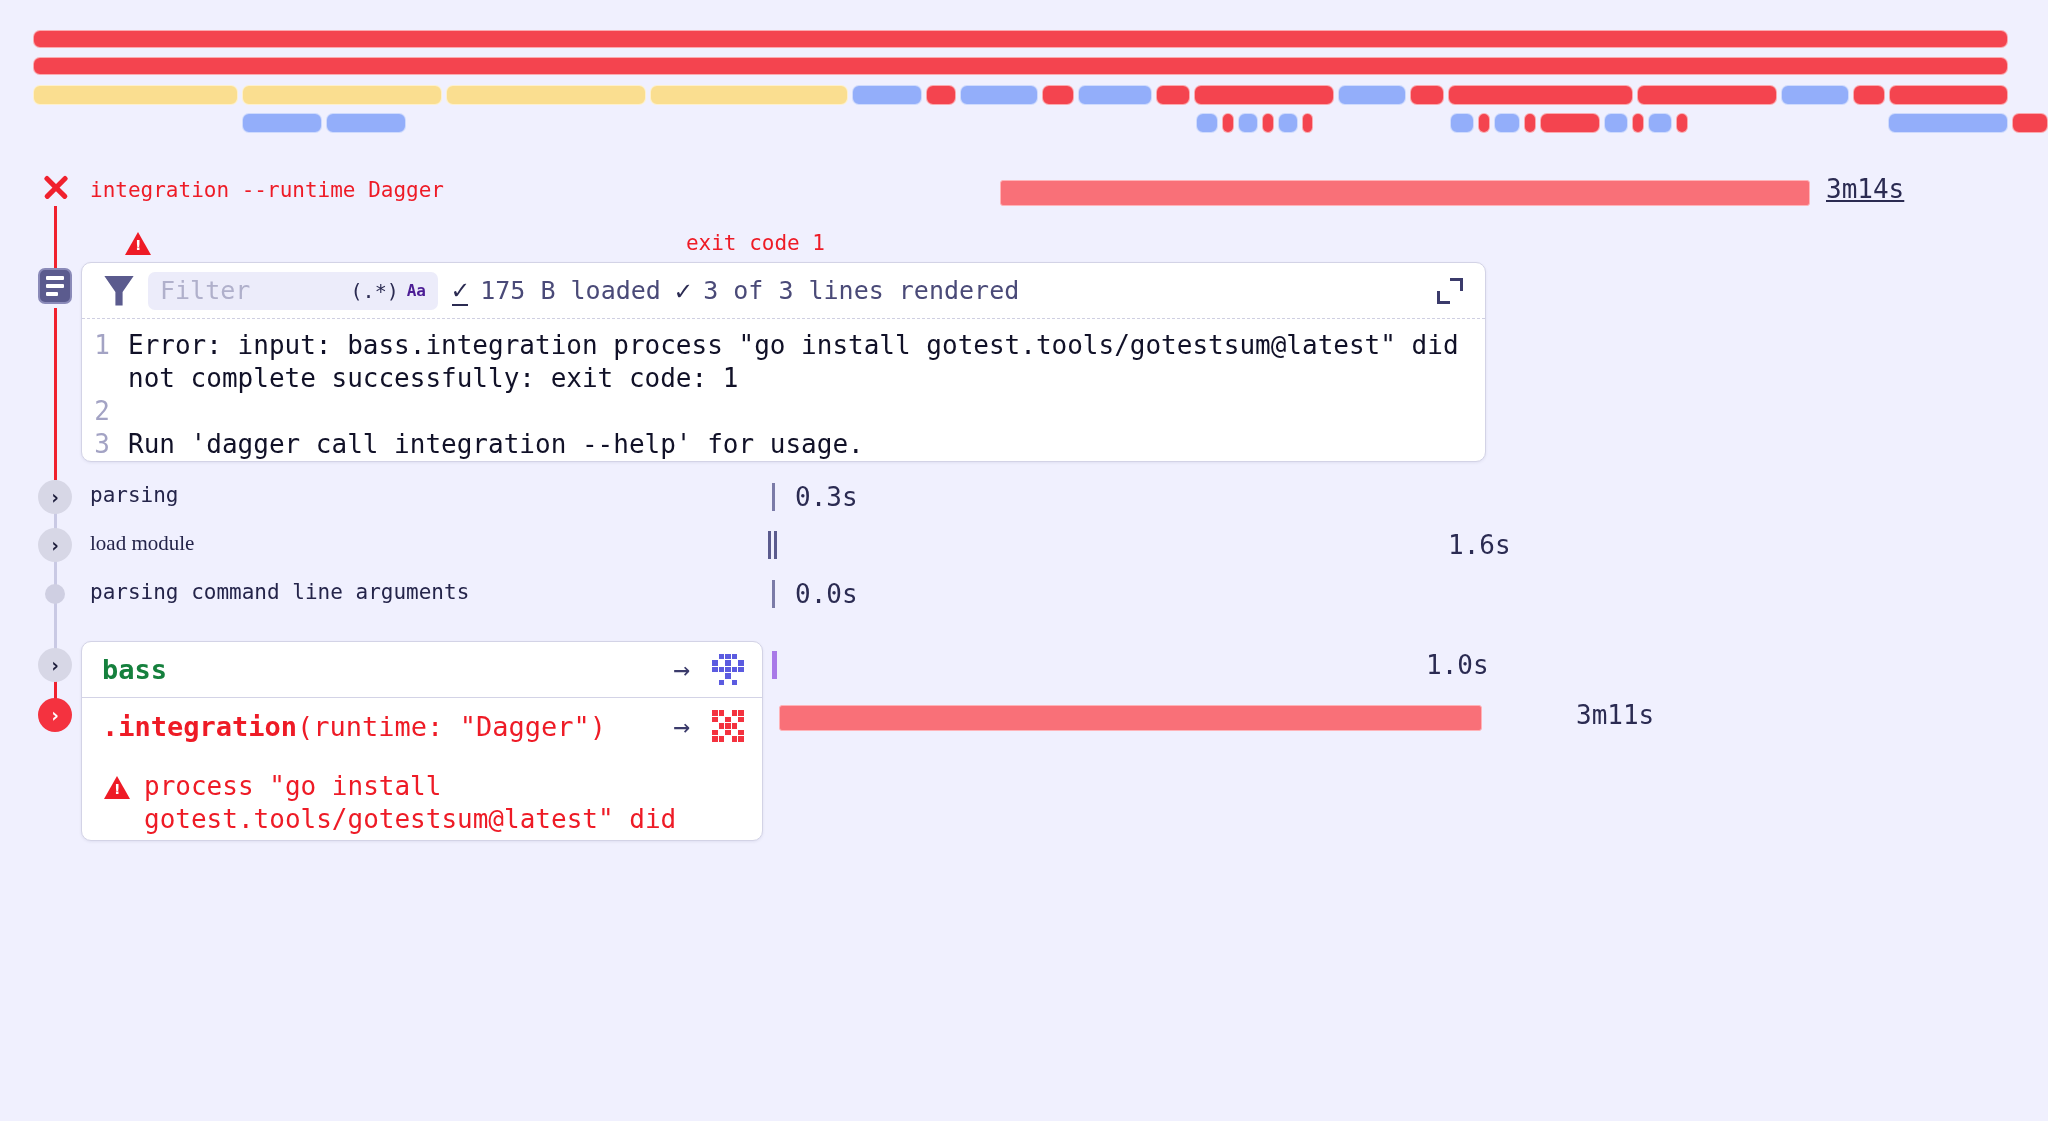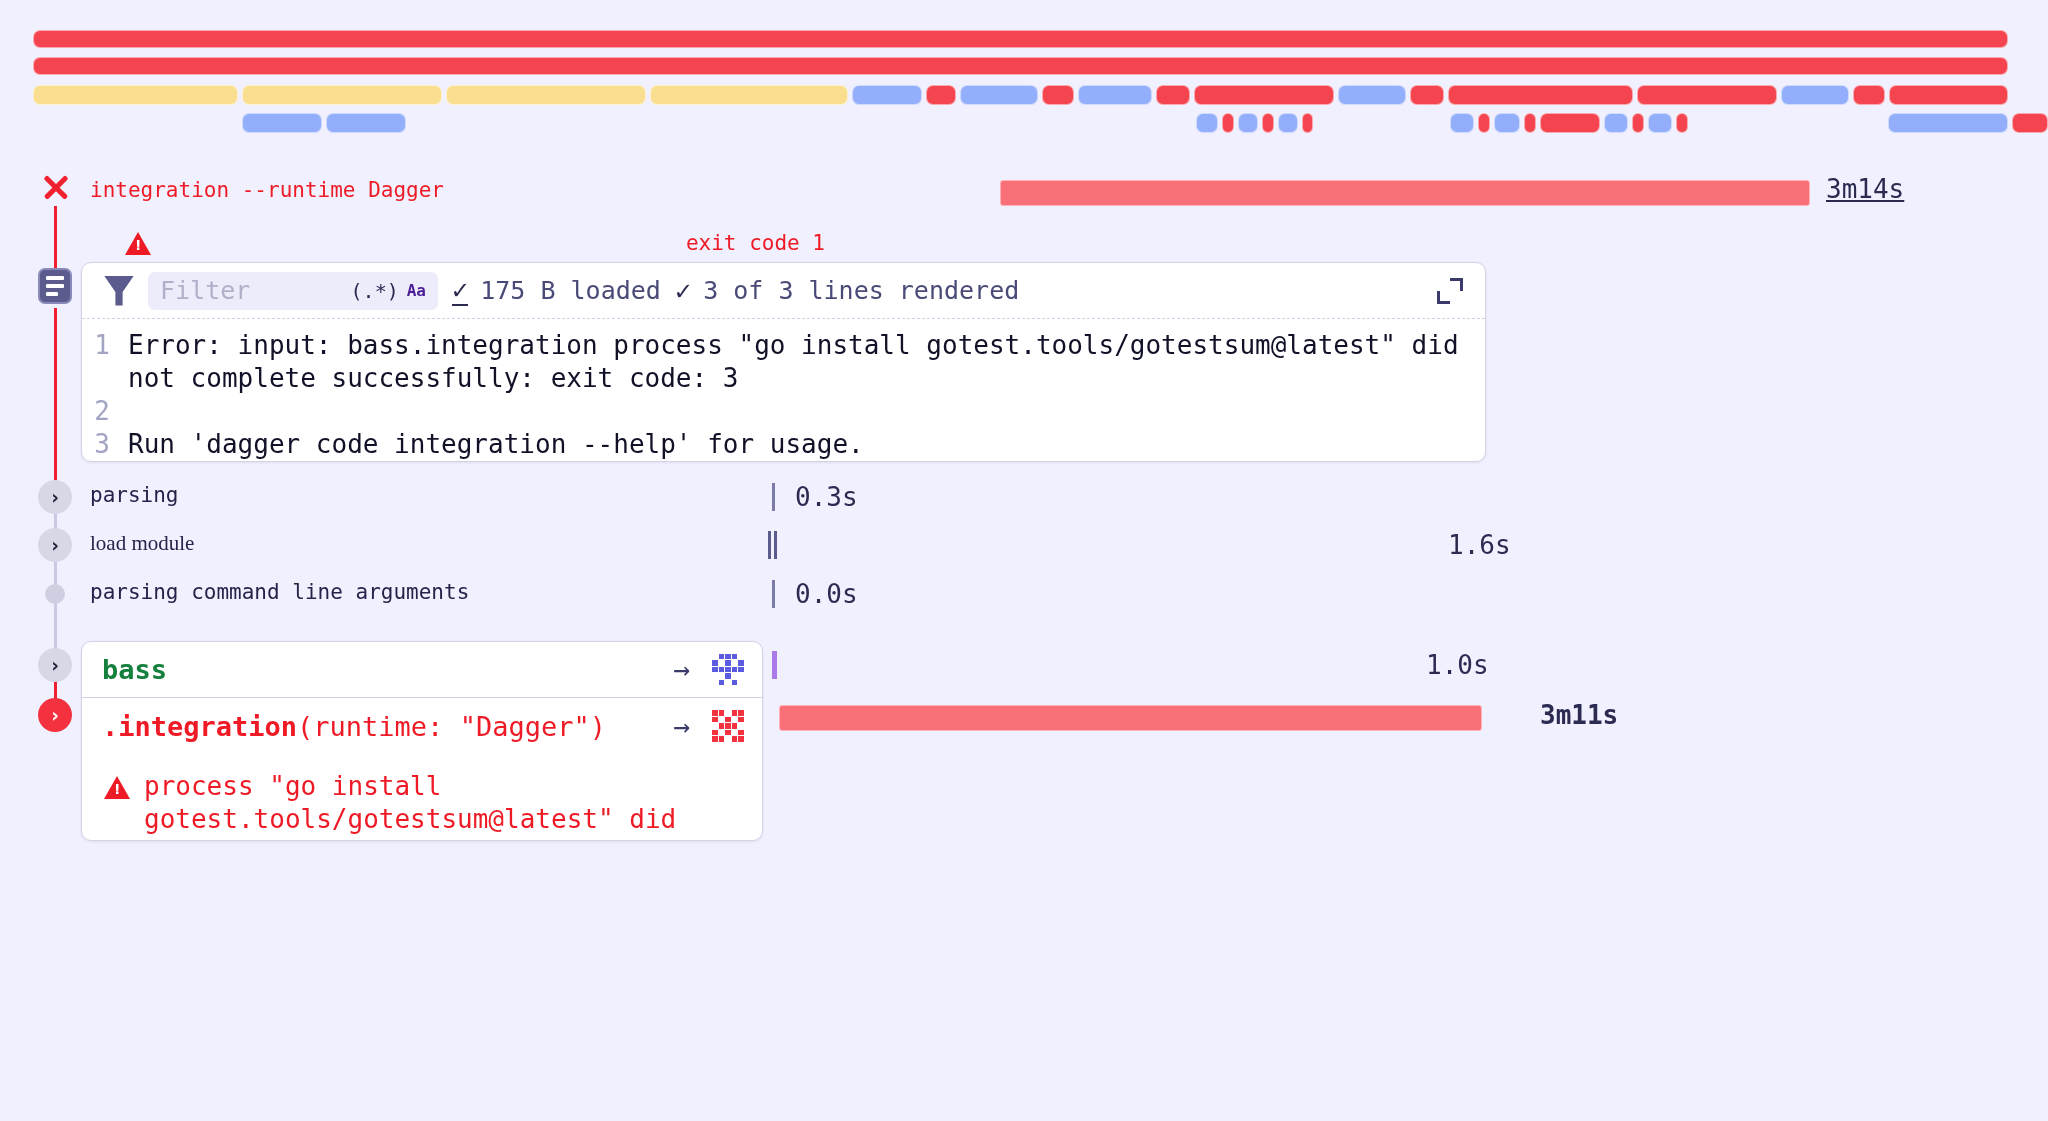--- a/index.html
+++ b/index.html
@@ -272,29 +272,29 @@
         </span>
         <span class="expand-ic">
             <b></b>
             <s></s>
           </span>
       </div>
 
       <div class="logbody" id="logbody">
           <div class="logline">
             <span class="lineno">1</span>
-            <span class="linetxt">Error: input: bass.integration process "go install gotest.tools/gotestsum@latest" did not complete successfully: exit code: 3</span>
+            <span class="linetxt">Error: input: bass.integration process "go install gotest.tools/gotestsum@latest" did not complete successfully: exit code: 1</span>
           </div>
           <div class="logline">
             <span class="lineno">2</span>
             <span class="linetxt"></span>
           </div>
           <div class="logline">
             <span class="lineno">3</span>
-            <span class="linetxt">Run 'dagger code integration --help' for usage.</span>
+            <span class="linetxt">Run 'dagger call integration --help' for usage.</span>
           </div>
         </div>
     </div>
 
     <div id="steps">
         <div class="gutter-icon" style="left: 38px; top: 330px;">
           <div class="chev-btn">›</div>
         </div>
         <div class="label norm" style="position: absolute; left: 90px; top: 333px;">parsing</div>
         <div class="tickmark" style="position: absolute; left: 772px; top: 333px; height: 28px;"></div>
@@ -388,16 +388,16 @@
       <div class="card-err">
         <span class="warn-tri" style="margin-top:6px;"></span>
         <span class="txt"><span>process "go install gotest.tools/gotestsum@latest" did</span><br><span>not complete successfully: exit code: 1</span></span>
       </div>
     </div>
 
     <div class="tickmark purple" style="left:772px; top:501px; height:28px;"></div>
     <div class="durtxt" style="left:1426px; top:500px;">1.0s</div>
 
     <div class="durbar" style="left:779px; top:555px; width:703px;"></div>
-    <div class="durtxt" style="left:1540px; top:550px;font-weight:bold;">3m11s</div>
+    <div class="durtxt" style="left:1576px; top:550px;">3m11s</div>
 
   </div>
 </div>
 
 </body></html>

